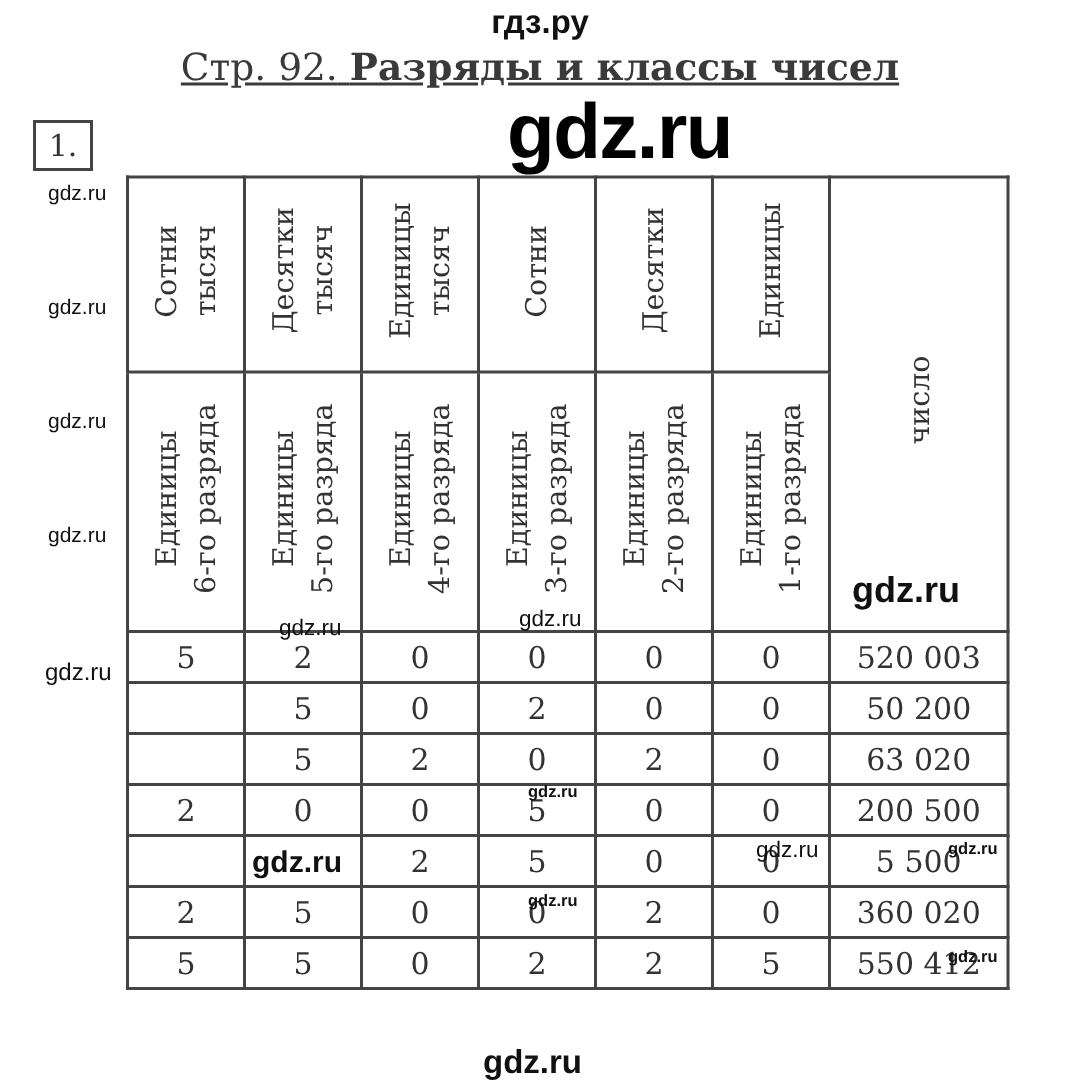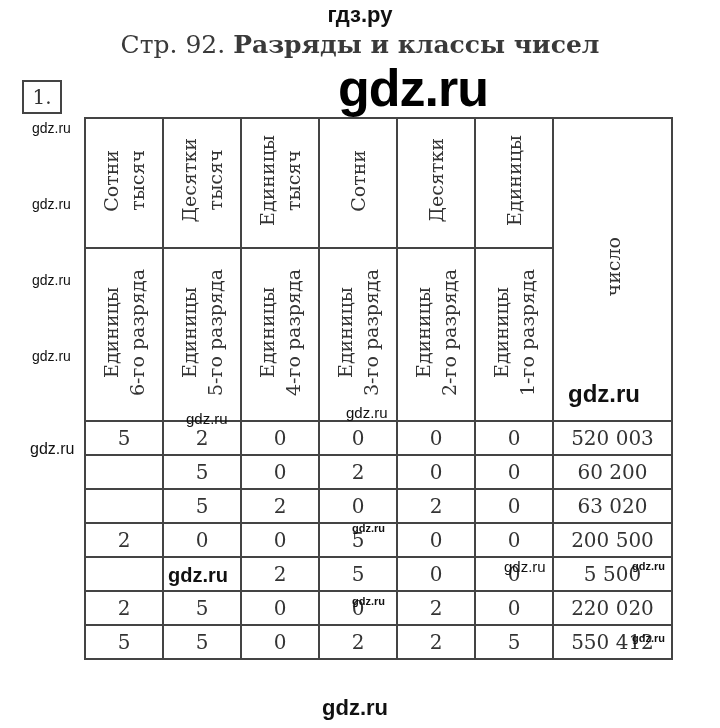--- a/index.html
+++ b/index.html
@@ -1,18 +1,18 @@
 <!DOCTYPE html>
 <html><head>
   <meta charset="utf-8">
   <style>
     html, body { margin: 0; padding: 0; background: #ffffff; }
     body { width: 720px; height: 728px; position: relative; overflow: hidden; font-family: "DejaVu Serif", serif; color: #333; }
     .site-header { position: absolute; top: 2px; left: 0; width: 720px; text-align: center; font-family: "Liberation Sans", sans-serif; font-weight: bold; font-size: 22px; color: #111; }
-    .page-title { position: absolute; top: 30px; left: 0; width: 720px; text-align: center; font-family: "DejaVu Serif", serif; font-size: 25px; color: #3a3a3a; }
+    .page-title { position: absolute; top: 30px; left: 0; width: 720px; text-align: center; font-family: "DejaVu Serif", serif; font-size: 25px; color: #3a3a3a; text-decoration: underline; }
     .page-title b { font-weight: bold; }
     .big-wm { position: absolute; top: 58px; left: 338px; font-family: "Liberation Sans", sans-serif; font-weight: bold; font-size: 52px; color: #000; letter-spacing: -1px; }
     .task-num { position: absolute; top: 80px; left: 22px; width: 36px; height: 30px; border: 2px solid #444; font-family: "DejaVu Serif", serif; font-size: 20px; line-height: 30px; text-align: center; color: #333; }
     .wm { position: absolute; font-family: "Liberation Sans", sans-serif; color: #111; font-size: 14px; }
     .wm.bold { font-weight: bold; }
     table.grid { position: absolute; left: 84px; top: 117px; border-collapse: collapse; }
     table.grid td { border: 2px solid #444; padding: 0; text-align: center; vertical-align: middle; font-family: "DejaVu Serif", serif; font-size: 20px; color: #333; }
     .vt { writing-mode: vertical-rl; transform: rotate(180deg); display: inline-block; white-space: pre-line; font-size: 19px; line-height: 26px; text-align: center; color: #333; }
     .num { font-size: 19px; }
   </style>
@@ -67,21 +67,21 @@
     <td>0</td>
     <td class="num">520 003</td>
   </tr>
   <tr style="height:34px">
     <td></td>
     <td>5</td>
     <td>0</td>
     <td>2</td>
     <td>0</td>
     <td>0</td>
-    <td class="num">60 200</td>
+    <td class="num">50 200</td>
   </tr>
   <tr style="height:34px">
     <td></td>
     <td>5</td>
     <td>2</td>
     <td>0</td>
     <td>2</td>
     <td>0</td>
     <td class="num">63 020</td>
   </tr>
@@ -103,21 +103,21 @@
     <td>0</td>
     <td class="num">5 500</td>
   </tr>
   <tr style="height:34px">
     <td>2</td>
     <td>5</td>
     <td>0</td>
     <td>0</td>
     <td>2</td>
     <td>0</td>
-    <td class="num">220 020</td>
+    <td class="num">360 020</td>
   </tr>
   <tr style="height:34px">
     <td>5</td>
     <td>5</td>
     <td>0</td>
     <td>2</td>
     <td>2</td>
     <td>5</td>
     <td class="num">550 412</td>
   </tr>

